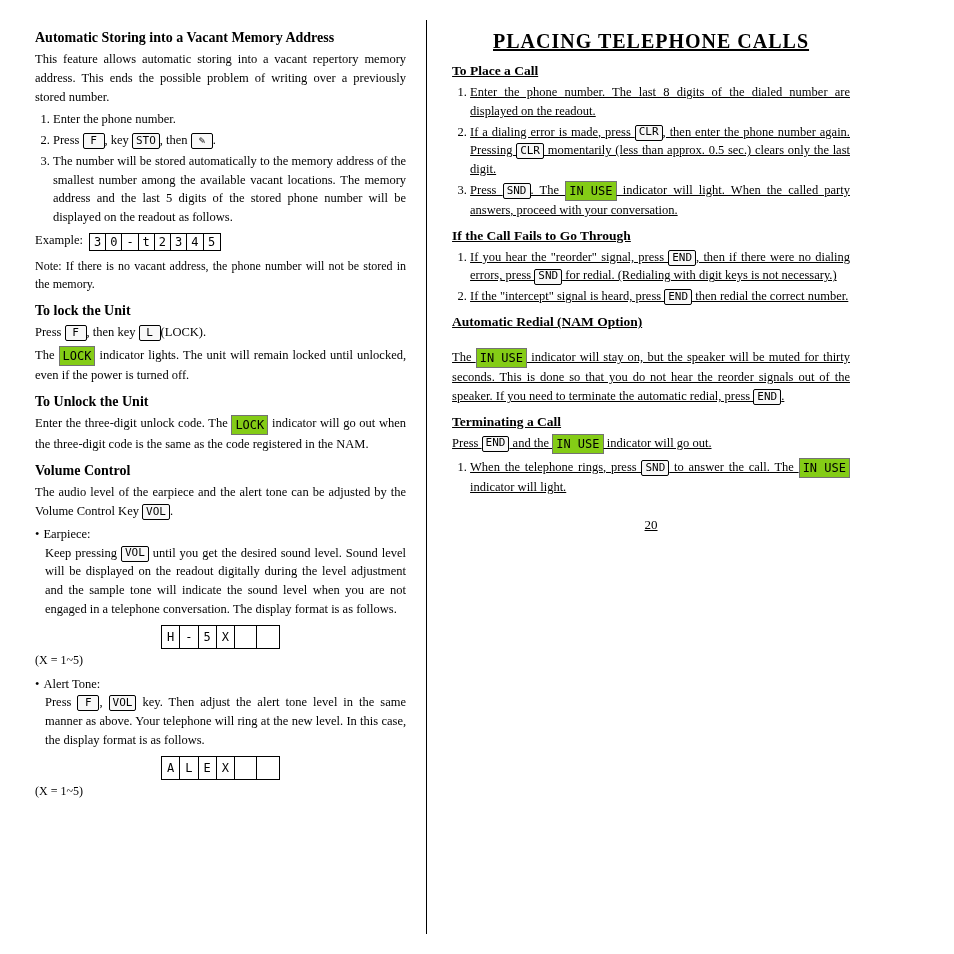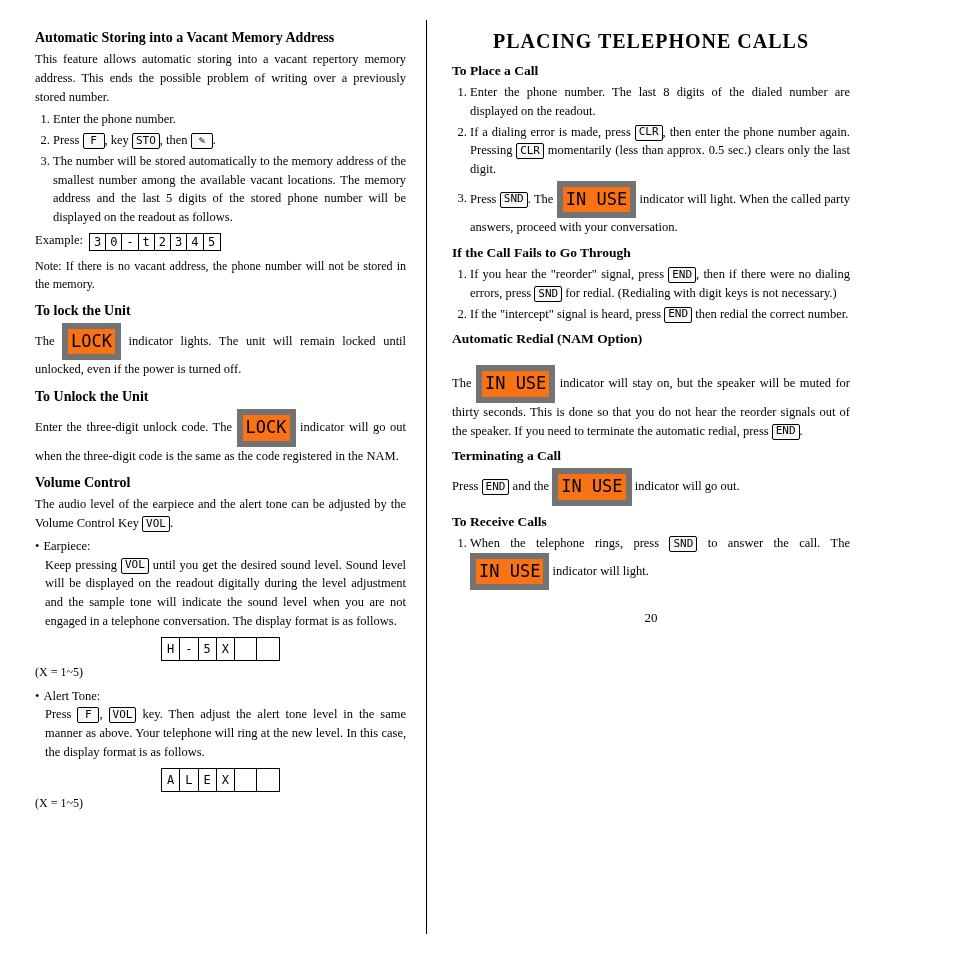--- a/index.html
+++ b/index.html
@@ -18,20 +18,21 @@
       padding: 20px 10px;
     }
     .left-column {
       width: 460px;
       padding: 10px 20px 10px 25px;
       border-right: 1px solid #000;
     }
     .right-column {
       width: 494px;
       padding: 10px 25px 10px 25px;
+      text-decoration: underline;
     }
     .section-title {
       font-weight: bold;
       font-size: 14px;
       margin-bottom: 4px;
       margin-top: 10px;
     }
     .section-title-large {
       font-weight: bold;
       font-size: 20px;
@@ -120,25 +121,25 @@
       padding: 0 3px;
       font-size: 11px;
       font-family: monospace;
       background: #f8f8f8;
       vertical-align: middle;
       min-width: 22px;
       height: 16px;
     }
     .indicator {
       display: inline-block;
-      border: 6px solid #737373;
+      border: 1px solid #737373;
       padding: 0 3px;
-      font-size: 17px;
-      font-family: monospace;
-      background: #f97316;
+      font-size: 12px;
+      font-family: monospace;
+      background: #84cc16;
       vertical-align: middle;
     }
     .page-number {
       text-align: center;
       font-size: 13px;
       margin-top: 20px;
     }
     .display-row {
       display: flex;
       align-items: center;
@@ -196,20 +197,21 @@
         <span>t</span>
         <span>2</span>
         <span>3</span>
         <span>4</span>
         <span>5</span>
       </div>
     </div>
     <p class="note-text">Note: If there is no vacant address, the phone number will not be stored in the memory.</p>
 
     <div class="section-title">To lock the Unit</div>
+    <p>Press <span class="kbd">F</span>, then key <span class="kbd">L</span>(LOCK).</p>
     <p>The <span class="indicator">LOCK</span> indicator lights. The unit will remain locked until unlocked, even if the power is turned off.</p>
 
     <div class="section-title">To Unlock the Unit</div>
     <p>Enter the three-digit unlock code. The <span class="indicator">LOCK</span> indicator will go out when the three-digit code is the same as the code registered in the NAM.</p>
 
     <div class="section-title">Volume Control</div>
     <p>The audio level of the earpiece and the alert tone can be adjusted by the Volume Control Key <span class="kbd">VOL</span>.</p>
 
     <ul>
       <li>
@@ -268,20 +270,19 @@
       <li>If you hear the "reorder" signal, press <span class="kbd">END</span>, then if there were no dialing errors, press <span class="kbd">SND</span> for redial. (Redialing with digit keys is not necessary.)</li>
       <li>If the "intercept" signal is heard, press <span class="kbd">END</span> then redial the correct number.</li>
     </ol>
 
     <div class="sub-section-title">Automatic Redial (NAM Option)</div>
     <p style="margin-top:18px;">The <span class="indicator">IN USE</span> indicator will stay on, but the speaker will be muted for thirty seconds. This is done so that you do not hear the reorder signals out of the speaker. If you need to terminate the automatic redial, press <span class="kbd">END</span>.</p>
 
     <div class="sub-section-title">Terminating a Call</div>
     <p>Press <span class="kbd">END</span> and the <span class="indicator">IN USE</span> indicator will go out.</p>
 
-    <div class="sub-section-title">To Receive Calls</div>
     <ol>
       <li>When the telephone rings, press <span class="kbd">SND</span> to answer the call. The <span class="indicator">IN USE</span> indicator will light.</li>
     </ol>
 
     <div class="page-number">20</div>
   </div>
 </div>
 
 </body></html>

